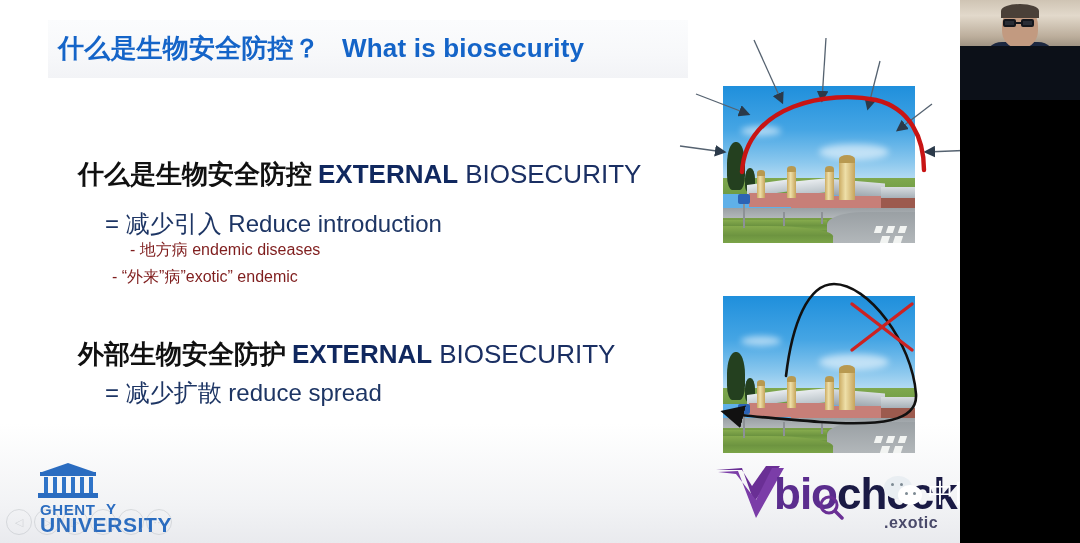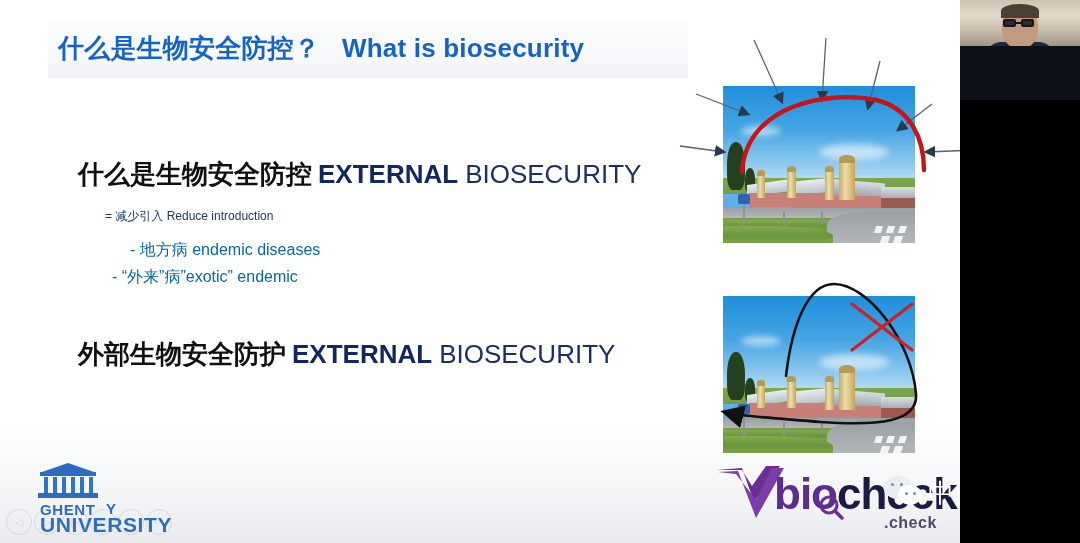--- a/index.html
+++ b/index.html
@@ -35,25 +35,25 @@
   
   .head-line {
     position:absolute; white-space:nowrap;
     font-size:26px; color:#101010; font-weight:bold;
   }
   .head-line .kw { color:#10285f; font-weight:bold; margin-left:6px; }
   .head-line .rest { color:#1a2f63; font-weight:normal; margin-left:7px; }
 
   .sub1 {
     position:absolute; white-space:nowrap;
-    font-size:12px; color:#1d3564; font-weight:normal;
+    font-size:24px; color:#1d3564; font-weight:normal;
   }
   .sub2 {
     position:absolute; white-space:nowrap;
-    font-size:16px; color:#0369a1; font-weight:normal;text-align:center;
+    font-size:16px; color:#7f1d1d; font-weight:normal;text-align:center;
   }
 
   
   .photo { position:absolute; overflow:hidden; background:#5fb0e8; }
   .photo .sky {
     position:absolute; left:0; top:0; width:100%; height:62%;
     background:linear-gradient(180deg,#1f8fdc 0%,#45a5e4 45%,#8ec9ee 80%,#bfe0f4 100%);
   }
   .photo .cloud {
     position:absolute; background:rgba(255,255,255,.55);
@@ -184,20 +184,21 @@
   <div class="head-line" style="left:78px; top:157px;">
     <span>什么是生物安全防控</span><span class="kw">EXTERNAL</span><span class="rest">BIOSECURITY</span>
   </div>
   <div class="sub1" style="left:105px; top:208px;">= 减少引入 Reduce introduction</div>
   <div class="sub2" style="left:130px; top:240px;">-  地方病 endemic diseases</div>
   <div class="sub2" style="left:112px; top:267px;">- “外来”病”exotic” endemic</div>
 
   <div class="head-line" style="left:78px; top:337px;">
     <span>外部生物安全防护</span><span class="kw">EXTERNAL</span><span class="rest">BIOSECURITY</span>
   </div>
+  <div class="sub1" style="left:105px; top:377px;">= 减少扩散 reduce spread</div>
 
   <div class="photo" style="left:723px; top:86px; width:192px; height:157px;">
     <div class="sky"></div>
     <div class="cloud" style="left:96px; top:58px; width:70px; height:16px;"></div>
     <div class="cloud" style="left:18px; top:40px; width:40px; height:10px;"></div>
     <div class="field-far" style="top:92px; height:16px;"></div>
     <div class="tree" style="left:4px; top:56px; width:18px; height:48px;"></div>
     <div class="tree" style="left:22px; top:82px; width:10px; height:24px;"></div>
 
     <div class="roof" style="left:24px; top:96px; width:44px; height:12px; transform:skewY(-8deg);"></div>
@@ -355,21 +356,21 @@
       <path d="M4 4 L30 2 L42 36 L68 0 L54 0 L40 20 L30 4 Z" fill="#6a2f95"></path>
       <path d="M6 6 L26 5 L44 52 L72 2 L60 2 L44 34 L24 8 Z" fill="#7b3da8"></path>
     </svg>
     <div class="bc-word">
       <span class="bc-bio">bio</span><span>check</span>
     </div>
     <svg style="position:absolute; left:106px; top:28px; width:26px; height:26px;" viewBox="0 0 26 26">
       <circle cx="11" cy="11" r="8" fill="none" stroke="#6a2f95" stroke-width="3"></circle>
       <line x1="17" y1="17" x2="24" y2="24" stroke="#6a2f95" stroke-width="3.5" stroke-linecap="round"></line>
     </svg>
-    <div class="bc-ugent">.check</div>
+    <div class="bc-ugent">.exotic</div>
   </div>
 
   <div class="wx-badge">
     <div class="wx-icon">
       <div class="wx-b1"></div>
       <div class="wx-b2"></div>
       <div class="wx-dot" style="left:7px;  top:7px;"></div>
       <div class="wx-dot" style="left:16px; top:7px;"></div>
       <div class="wx-dot" style="left:21px; top:16px;"></div>
       <div class="wx-dot" style="left:29px; top:16px;"></div>

